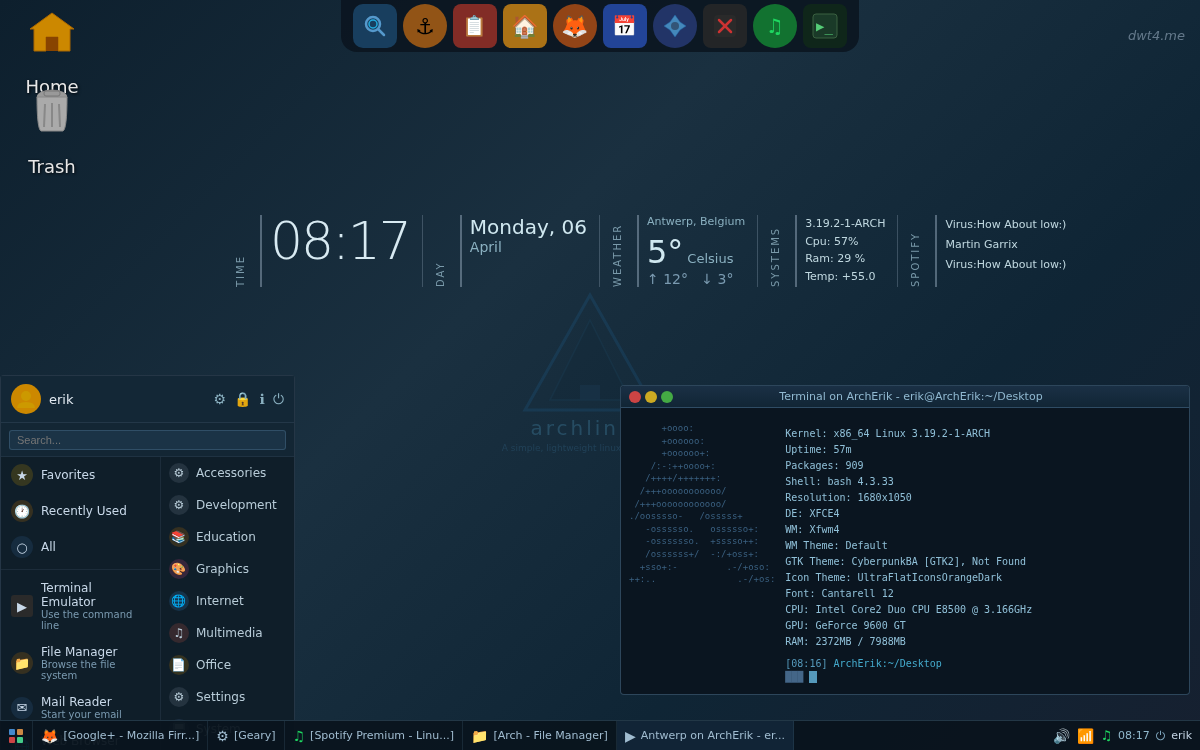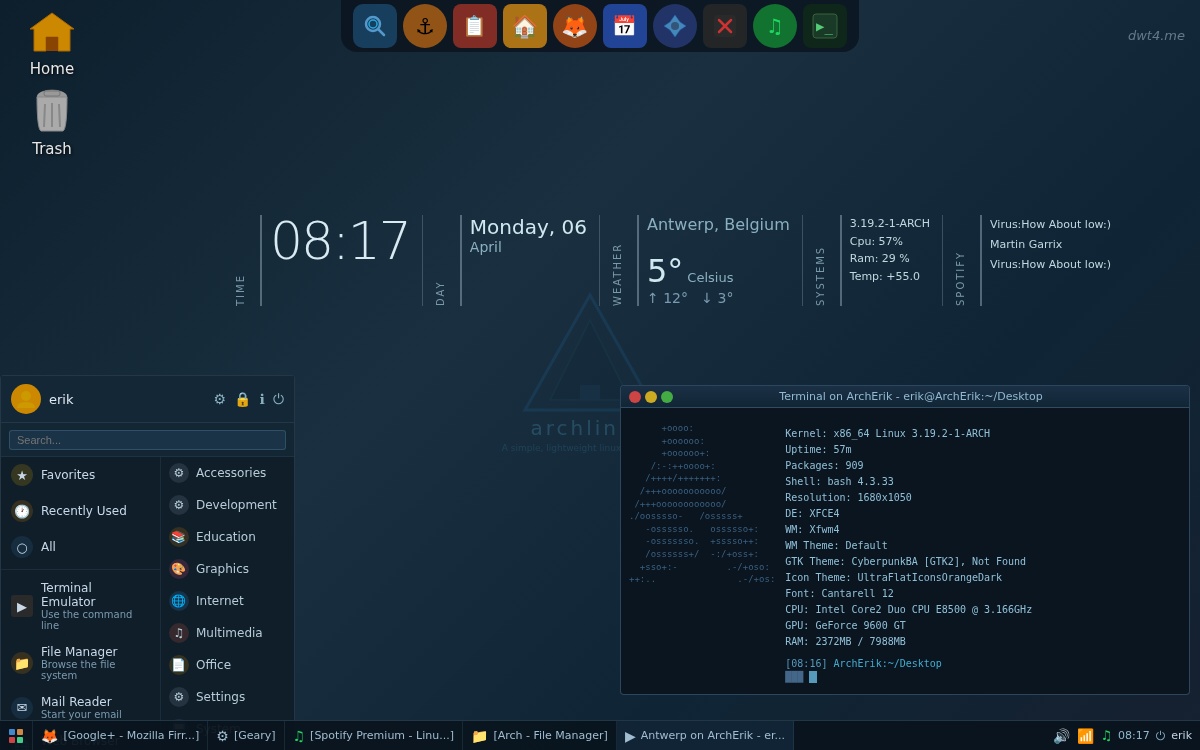--- a/index.html
+++ b/index.html
@@ -59,22 +59,22 @@
     .desktop-icon .icon-img {
       width: 48px;
       height: 48px;
       display: flex;
       align-items: center;
       justify-content: center;
       font-size: 32px;
     }
     .desktop-icon .icon-label {
       color: #e8e8e8;
-      font-size: 15px;
-      margin-top: 4px;
+      font-size: 18px;
+      margin-top: 20px;
       text-shadow: 1px 1px 3px rgba(0,0,0,0.9);
     }
 
     
     .conky-widget {
       position: absolute;
       top: 215px;
       left: 235px;
       display: flex;
       align-items: stretch;
@@ -471,21 +471,21 @@
         <div style="font-size:20px; color:#d0e8f0;">Monday, 06</div>
         <div style="font-size:14px; color:#8ab0c0;">April</div>
       </div>
     </div>
     <div style="border-right:1px solid rgba(180,200,220,0.25); margin:0 12px;"></div>
 
     <div class="conky-section-inner">
       <span class="conky-section-label">Weather</span>
       <div style="border-left:2px solid rgba(180,200,220,0.4); margin:0 8px;"></div>
       <div>
-        <div style="font-size:16px; color:#8ab0c0; margin-bottom:18px;">Antwerp, Belgium</div>
+        <div style="font-size:11px; color:#8ab0c0; margin-bottom:5px;">Antwerp, Belgium</div>
         <div style="display:flex; align-items:baseline; gap:4px;">
           <span style="font-size:32px; color:#d0e8f0;">5°</span>
           <span style="font-size:13px; color:#8ab0c0;">Celsius</span>
         </div>
         <div style="font-size:14px; color:#7a9ab0;">
           <span>↑ 12°</span>
           &nbsp;
           <span>↓ 3°</span>
         </div>
       </div>

